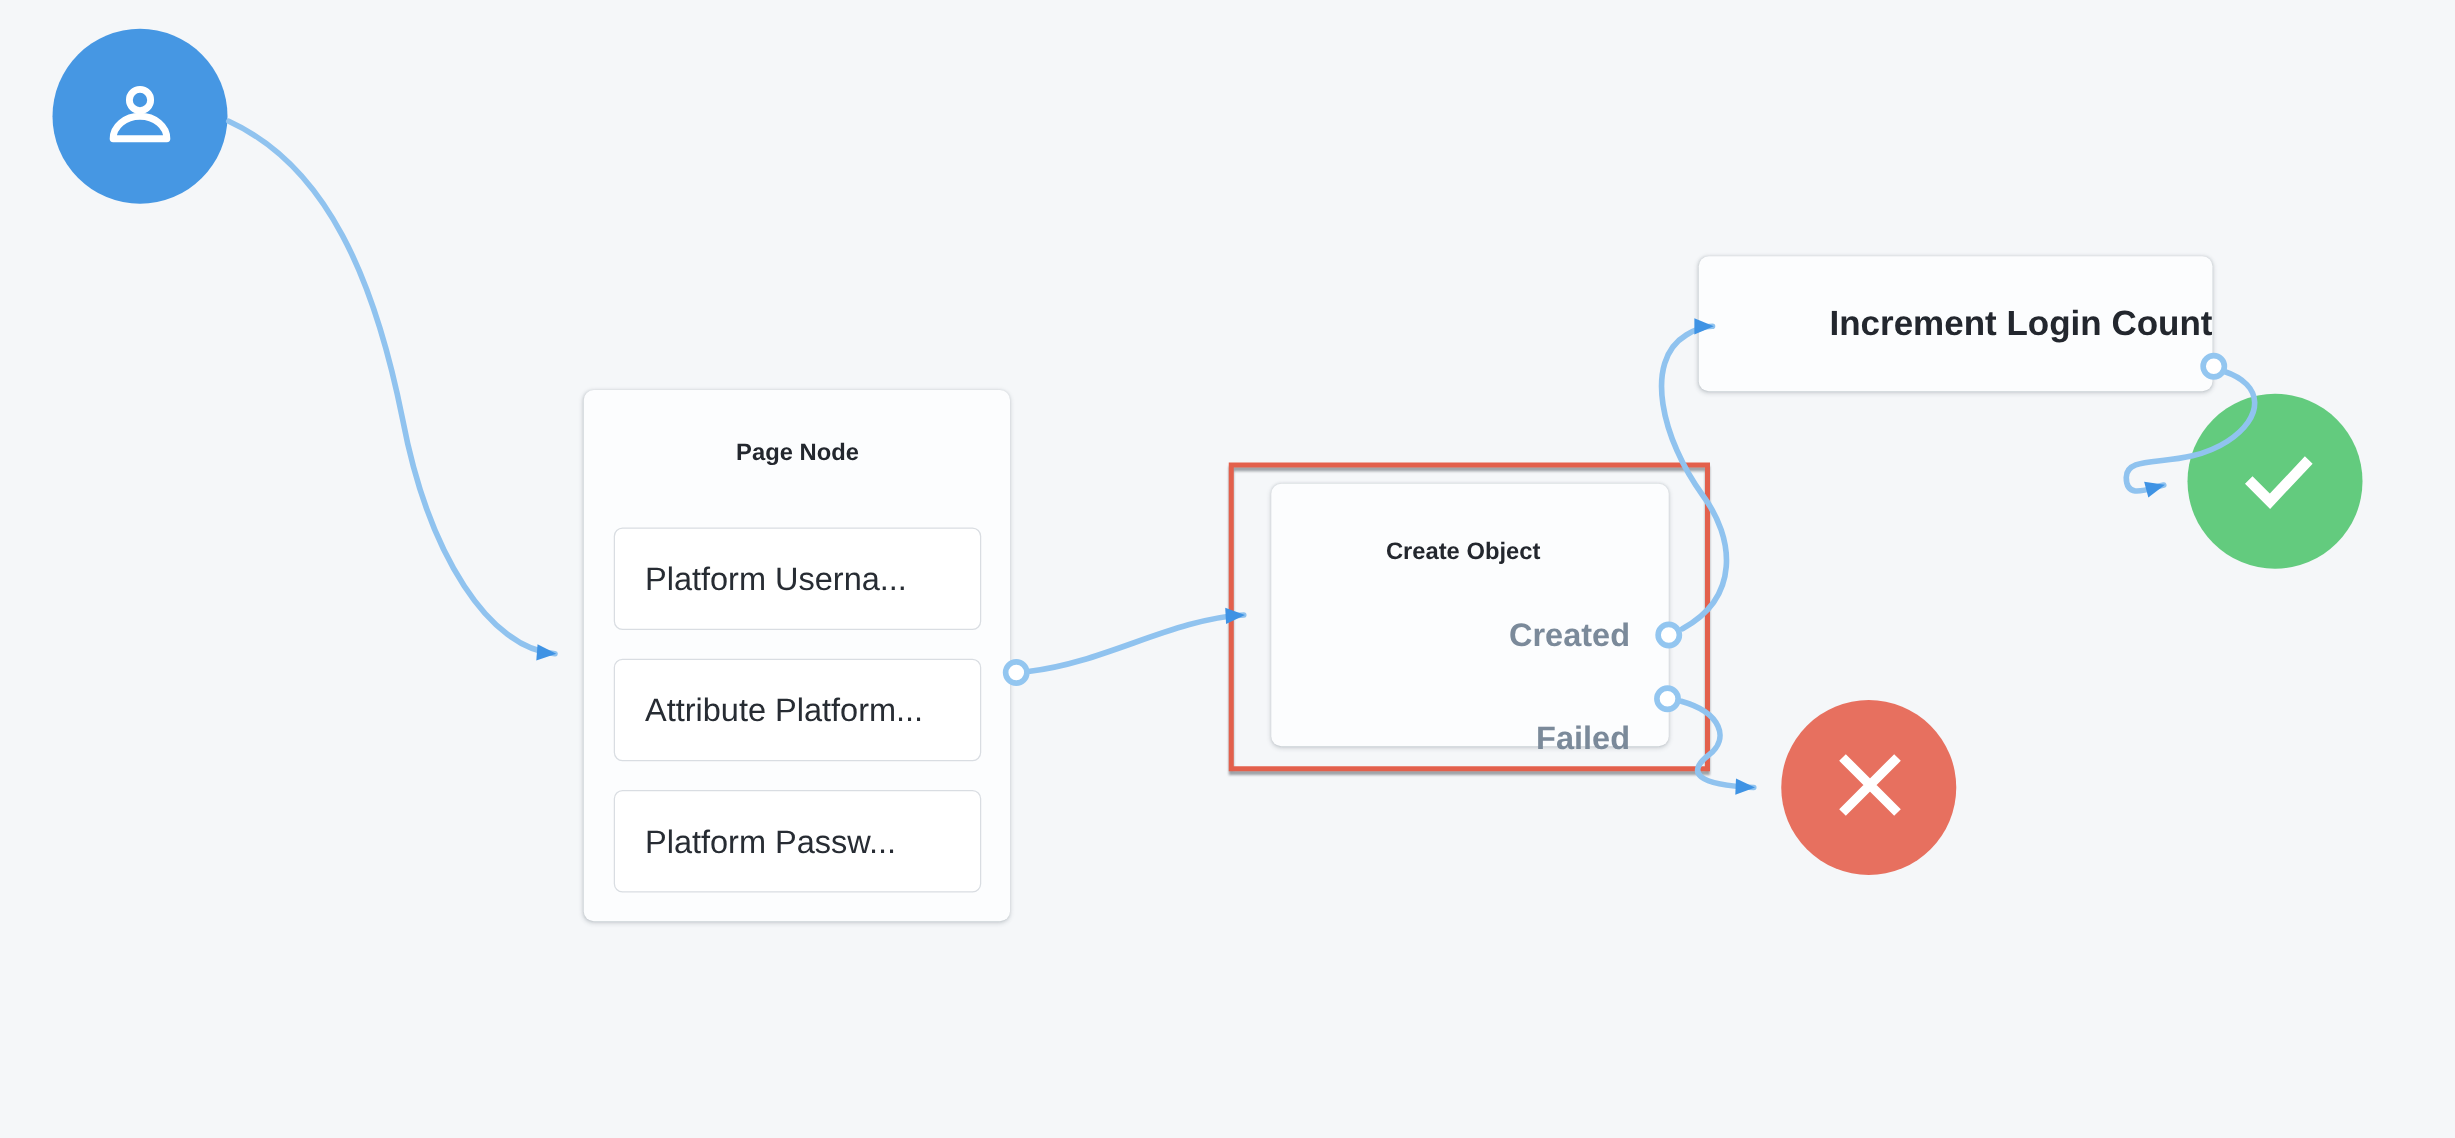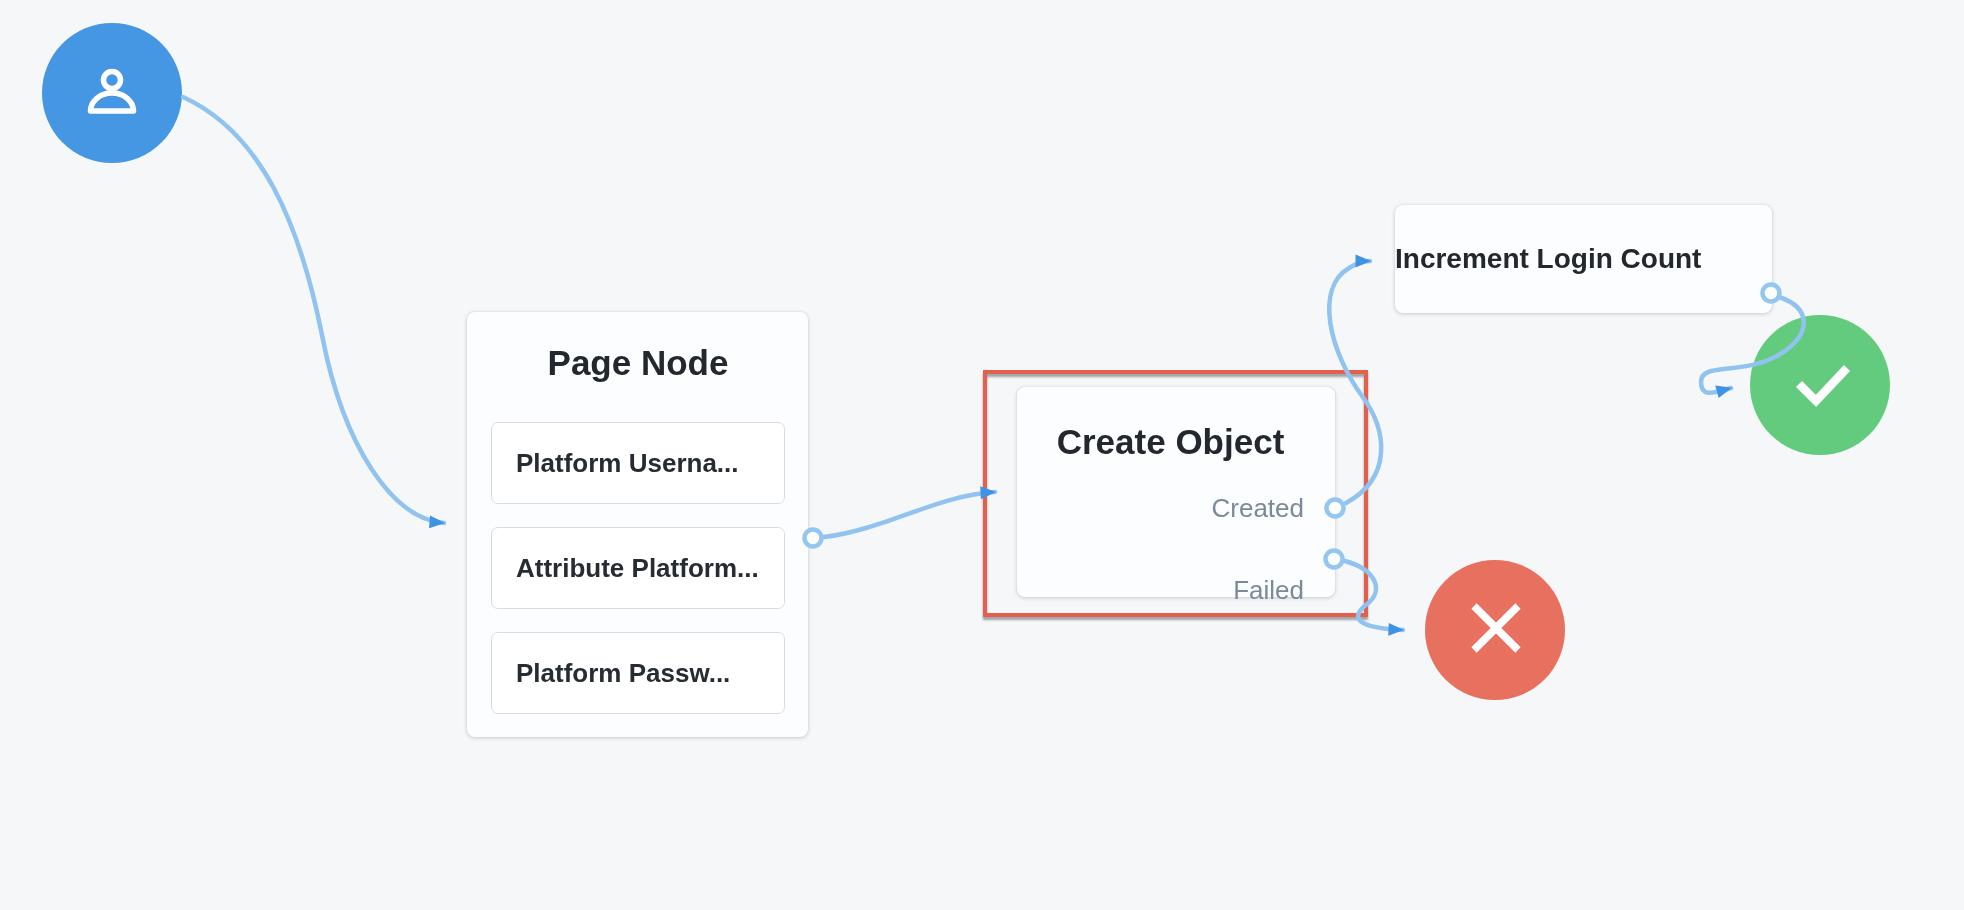--- a/index.html
+++ b/index.html
@@ -11,40 +11,40 @@
   
   .terminal{position:absolute;border-radius:50%;width:140px;height:140px;
     display:flex;align-items:center;justify-content:center;}
   .start-node{left:42px;top:23px;background:#4697e3;}
   .success-node{left:1750px;top:315px;background:#63cb7e;}
   .failure-node{left:1425px;top:560px;background:#e7705f;}
   
   .card{position:absolute;background:#fcfdfe;border-radius:8px;
     box-shadow:0 1px 4px rgba(42,55,71,0.20),0 0 2px rgba(42,55,71,0.10);
     box-sizing:border-box;}
-  .node-title{font-size:35px;font-weight:700;color:#23272e;text-align:center;}
+  .node-title{font-size:19px;font-weight:700;color:#23272e;text-align:center;}
   
   .page-node{left:467px;top:312px;width:341px;height:425px;padding:36px 23px 0 24px;}
   .page-node .node-title{line-height:30px;margin-bottom:44px;}
   .sub-node{height:82px;box-sizing:border-box;border:1.5px solid #d9dde2;border-radius:7px;
     background:#ffffff;display:flex;align-items:center;padding-left:24px;
-    font-size:26px;font-weight:700;color:#272c33;margin-bottom:23px;}
+    font-size:26px;font-weight:400;color:#272c33;margin-bottom:23px;}
   
   .selection-rect{position:absolute;left:983px;top:370px;width:385px;height:247px;
     box-sizing:border-box;border:4.5px solid #e3604c;background:transparent;
     filter:drop-shadow(0 3px 1px rgba(98,104,110,0.60));}
   .create-node{left:1017px;top:387px;width:318px;height:210px;}
   .create-node .node-title{position:absolute;left:0;right:11px;top:38px;line-height:34px;}
   .outcome{position:absolute;right:31px;height:36px;line-height:36px;
-    font-size:26px;font-weight:400;color:#7b8a9a;text-align:right;}
+    font-size:26px;font-weight:700;color:#7b8a9a;text-align:right;}
   .outcome-created{top:103px;}
   .outcome-failed{top:153px;margin-top:32px;}
   
-  .increment-node{left:1395px;top:205px;width:377px;height:108px;
-    display:flex;align-items:center;justify-content:flex-start;}
+  .increment-node{left:1359px;top:205px;width:411px;height:108px;
+    display:flex;align-items:center;justify-content:flex-end;}
   .increment-node .node-title{font-size:28px;}
   
   .wires{position:absolute;left:0;top:0;width:1964px;height:910px;z-index:5;pointer-events:none;}
 </style>
 </head>
 <body>
 
 <div class="canvas">
 
   <div class="terminal start-node">

